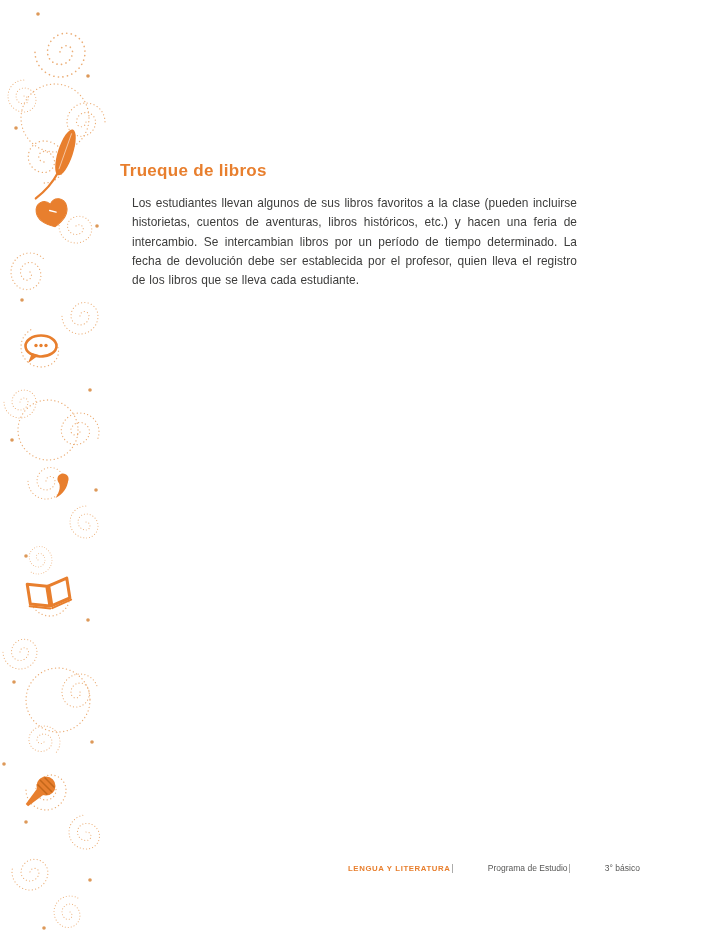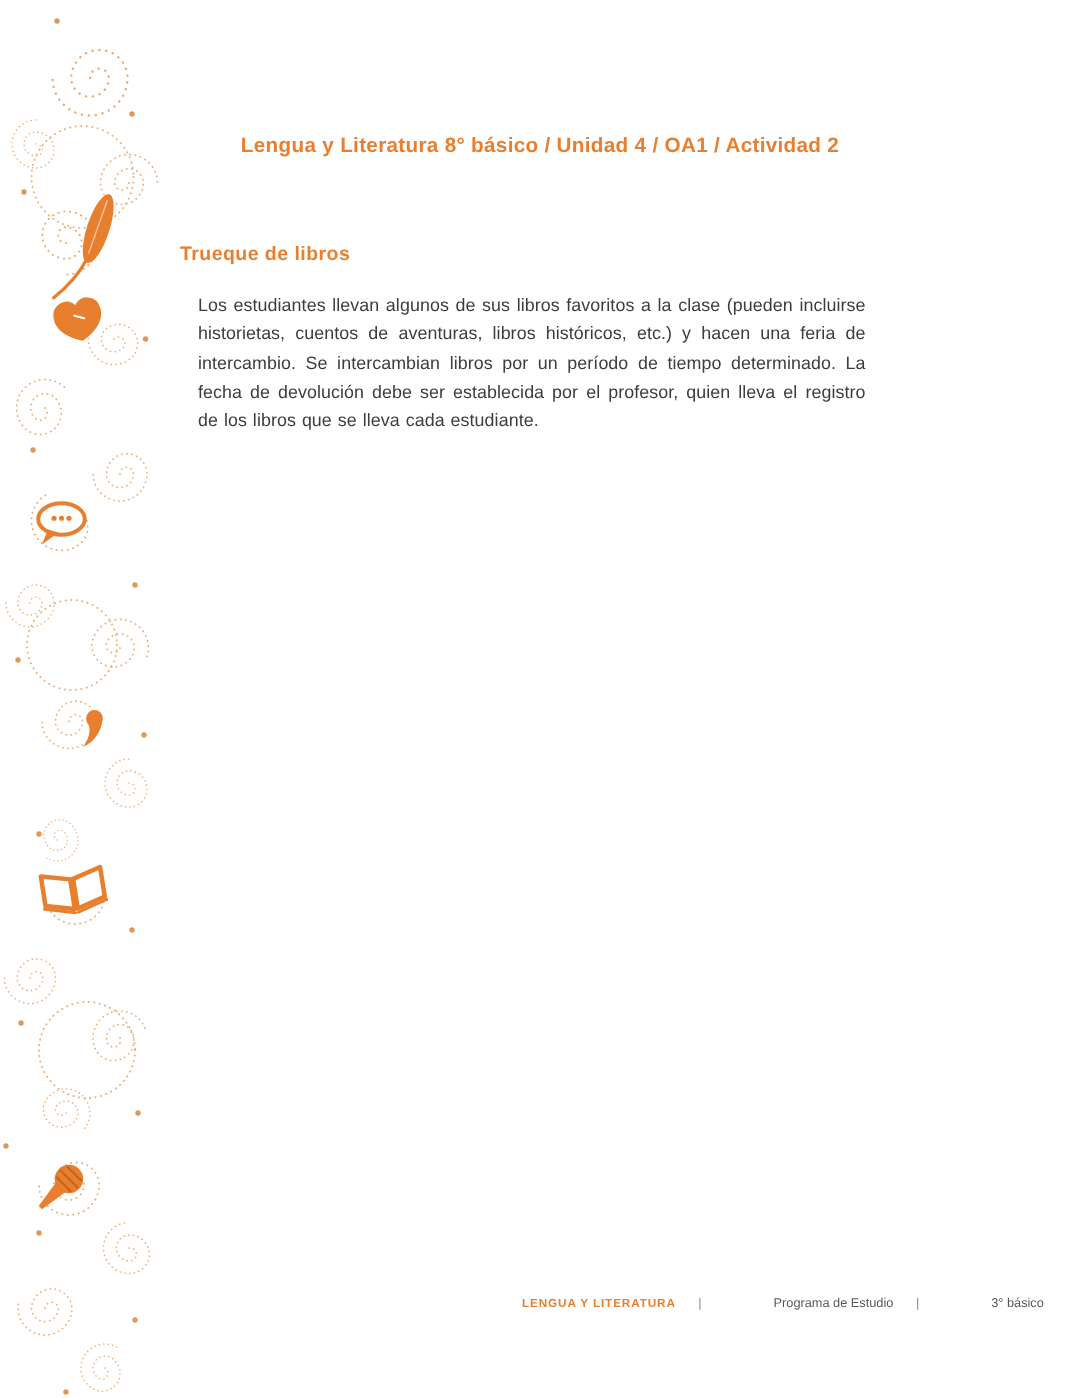--- a/index.html
+++ b/index.html
@@ -9,32 +9,32 @@
   }
   .deco { position:absolute; left:0; top:0; pointer-events:none; }
 
   .doc-title {
     position:absolute; top:89px; left:0; width:720px; text-align:center;
     font-size:13.8px; font-weight:700; color:#e87f2e; letter-spacing:0.2px;
     margin:0;
   }
   .activity-title {
     position:absolute; top:161px; left:120px;
-    font-size:13px; font-weight:700; color:#e87f2e; letter-spacing:0.3px;
+    font-size:17px; font-weight:700; color:#e87f2e; letter-spacing:0.3px;
     margin:0;
   }
   .body-text {
     position:absolute; top:194px; left:132px; width:445px;
     font-size:11.9px; line-height:19.3px; color:#3c3c3b;
     text-align:justify; letter-spacing:0.05px; word-spacing:0.6px;
     margin:0;
   }
   .footer {
     position:absolute; top:863px; left:348px;
-    display:flex; align-items:baseline; gap:15px; white-space:nowrap;
+    display:flex; align-items:baseline; gap:1px; white-space:nowrap;
   }
   .footer .brand { color:#e87f2e; font-size:7.8px; font-weight:700; letter-spacing:0.6px; }
   .footer .sep   { color:#8a8a89; font-size:8.5px; }
   .footer .meta  { color:#575756; font-size:8.5px;margin-left:33px; }
 </style>
 </head>
 <body>
 
 <div class="page">
 
@@ -119,21 +119,20 @@
       <path d="M -21 9 L -1 14.5 M 1 14.5 L 21 9" fill="none" stroke="#e87f2e" stroke-width="2" stroke-linecap="round"></path>
     </g>
 
     <g transform="translate(46,786) rotate(45)">
       <circle cx="0" cy="0" r="9.5" fill="#e87f2e"></circle>
       <path d="M -7 -5 L 7 -5 M -8.5 0 L 8.5 0 M -7 5 L 7 5" stroke="#c4671a" stroke-width="1.5" fill="none"></path>
       <path d="M -4.5 8 L 4.5 8 L 1.6 27 L -1.6 27 Z" fill="#e87f2e"></path>
     </g>
   </svg>
 
-  <h1 class="doc-title">Lengua y Literatura 8° básico / Unidad 4 / OA1 / Actividad 2</h1>
 
   <h2 class="activity-title">Trueque de libros</h2>
 
   <p class="body-text">Los estudiantes llevan algunos de sus libros favoritos a la clase (pueden incluirse historietas, cuentos de aventuras, libros históricos, etc.) y hacen una feria de intercambio. Se intercambian libros por un período de tiempo determinado. La fecha de devolución debe ser establecida por el profesor, quien lleva el registro de los libros que se lleva cada estudiante.</p>
 
   <div class="footer">
     <span class="brand">LENGUA Y LITERATURA</span>
     <span class="sep">|</span>
     <span class="meta">Programa de Estudio</span>
     <span class="sep">|</span>

